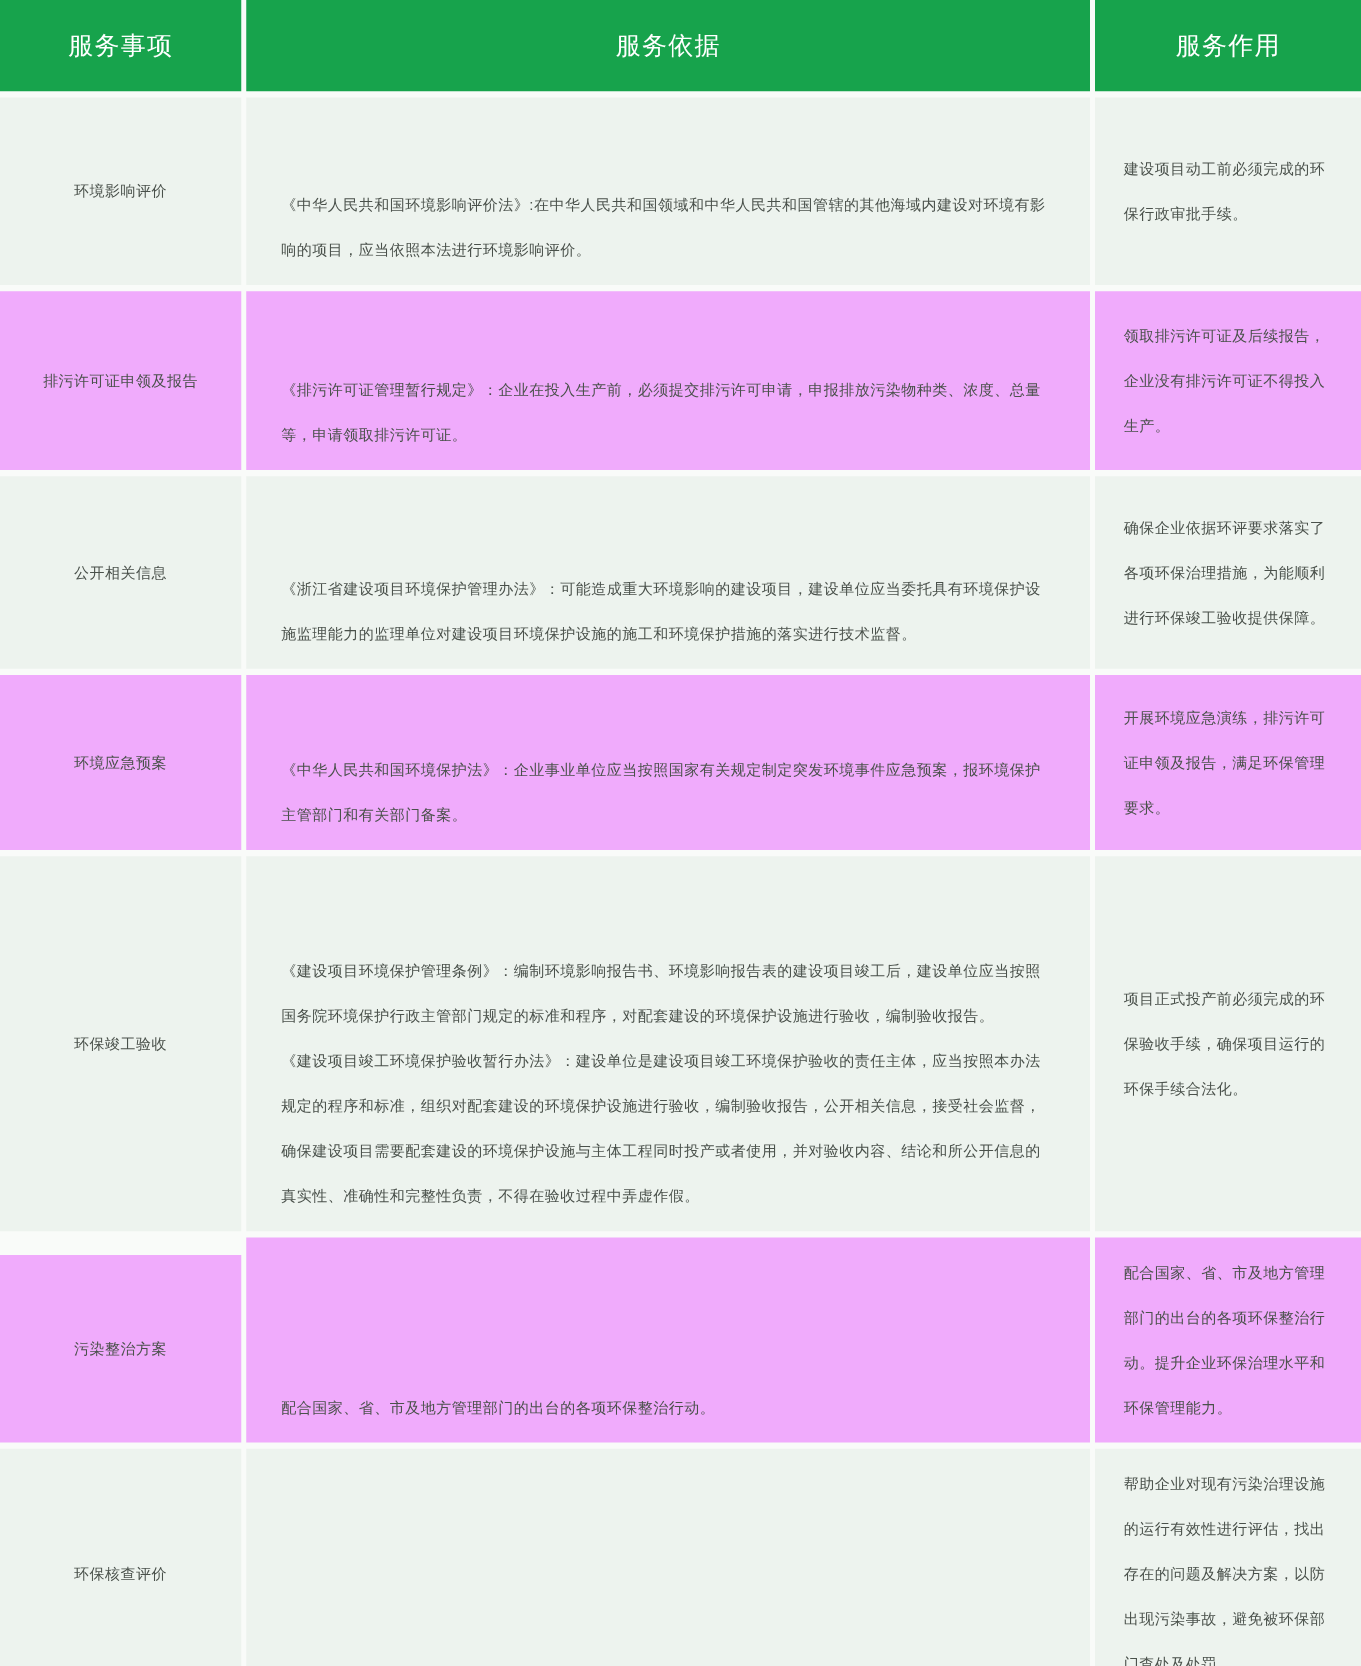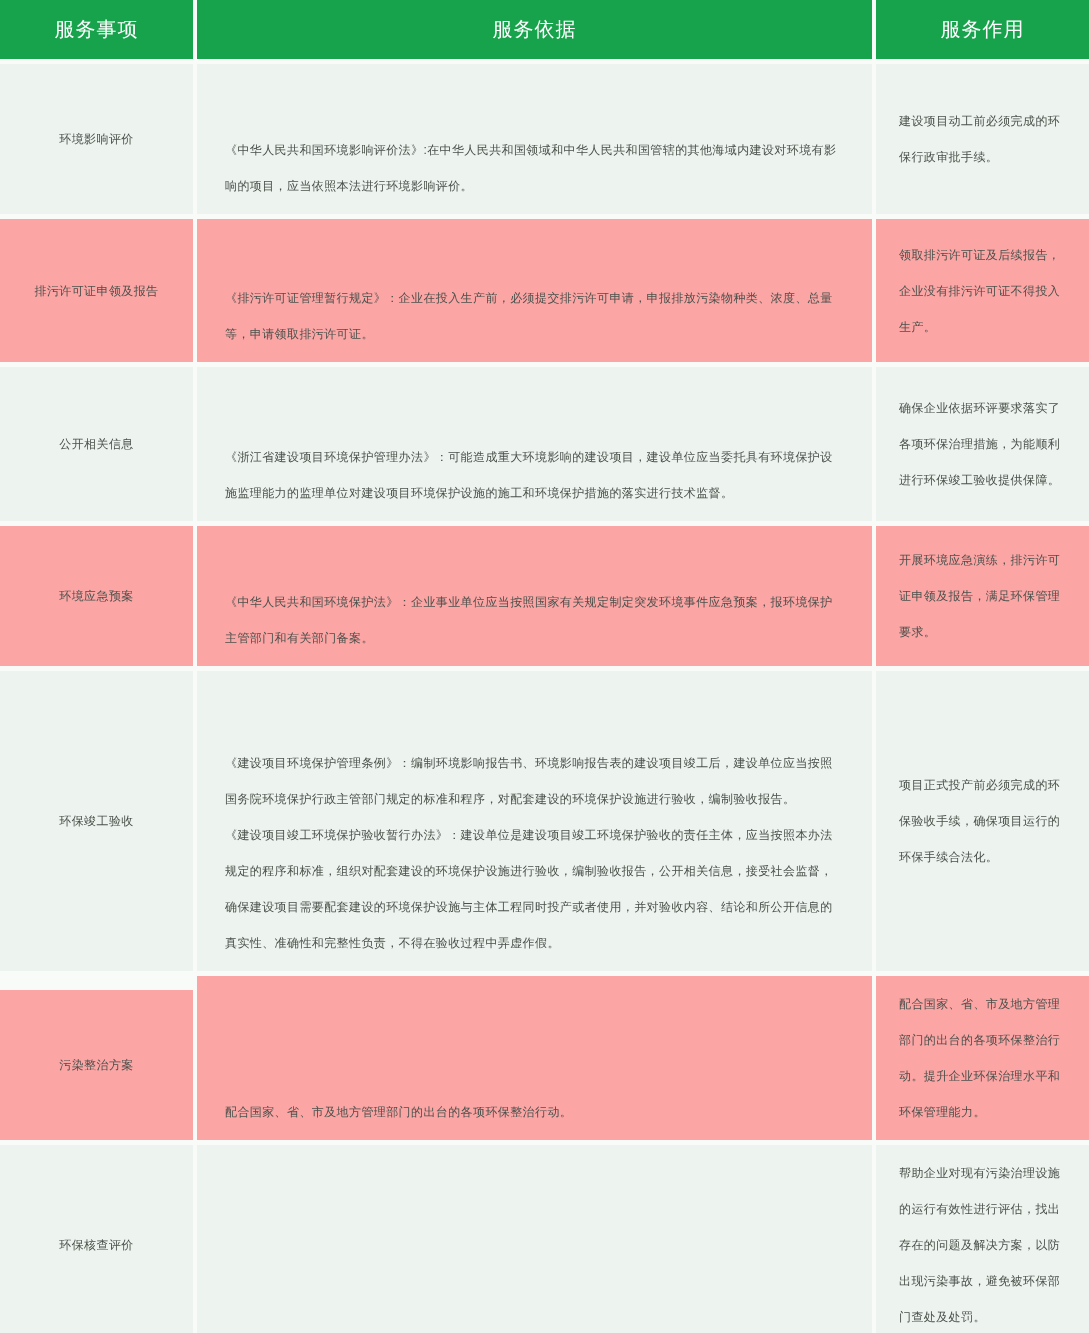--- a/index.html
+++ b/index.html
@@ -12,37 +12,37 @@
   .table{
     display:grid;
     grid-template-columns:193px 675px 1fr;
     gap:5px 4px;
     width:1089px;
     background:#f9fbf9;
   }
   .th{
     background:#17a34c;
     color:#ffffff;
-    height:59px;
+    height:73px;
     display:flex;
     align-items:center;
     justify-content:center;
     font-size:20px;
     letter-spacing:1px;
   }
   .cell{
     display:flex;
     flex-direction:column;
     justify-content:center;
     font-size:12px;
     line-height:36px;
     letter-spacing:0.4px;
   }
   .light{background:#edf3ee;}
-  .dark{background:#fca5a5;}
+  .dark{background:#f0abfc;}
   .item-cell{align-items:center;text-align:center;padding:8px 14px;box-sizing:border-box;}
   .basis-cell{padding:10px 30px 10px 28px;box-sizing:border-box;text-align:left;justify-content:flex-end;}
   .effect-cell{padding:10px 18px 10px 23px;box-sizing:border-box;text-align:left;}
   .para:empty{display:none;}
   .mh150{min-height:150px;}
   .mh143{min-height:143px;}
   .mh154{min-height:154px;}
   .mh140{min-height:140px;}
   .mh300{min-height:300px;}
   .mh148{min-height:148px;margin-top:14px;}

